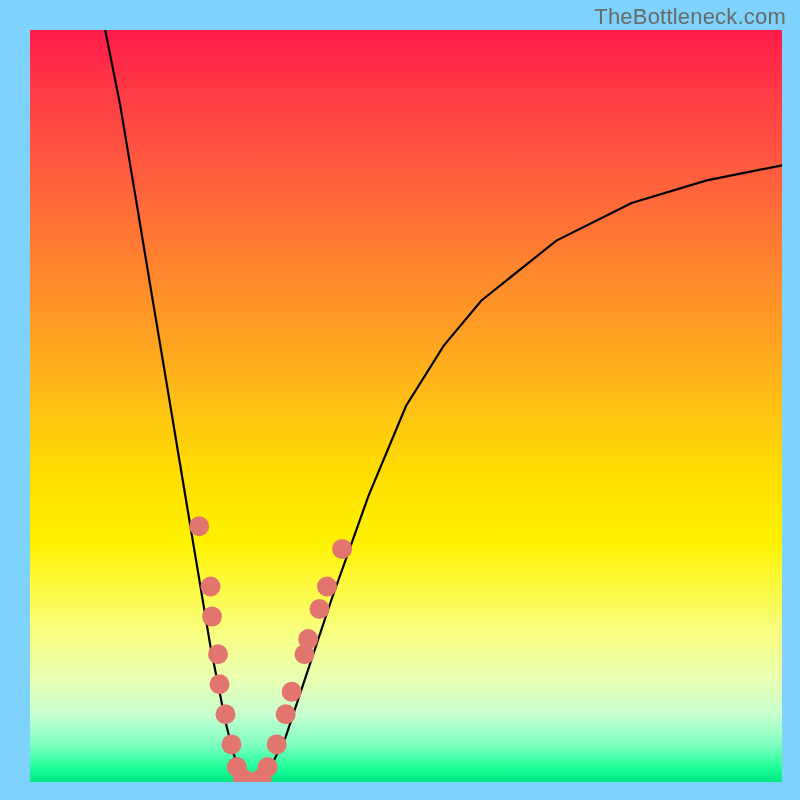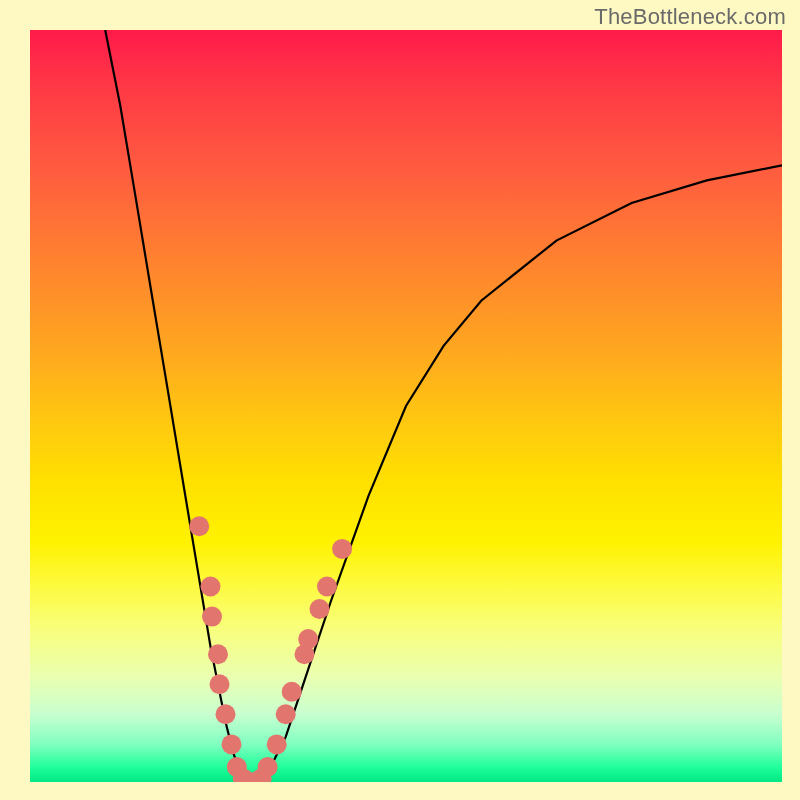--- a/index.html
+++ b/index.html
@@ -7,21 +7,21 @@
     padding: 0;
     width: 800px;
     height: 800px;
     background: #000;
     overflow: hidden;
     font-family: Arial, Helvetica, sans-serif;
   }
   .frame {
     position: absolute;
     inset: 0;
-    background: #fef9c3;
+    background: #7dd3fc;
   }
   .plot-area {
     position: absolute;
     left: 30px;
     top: 30px;
     width: 752px;
     height: 752px;
     overflow: hidden;
   }
   .gradient {

